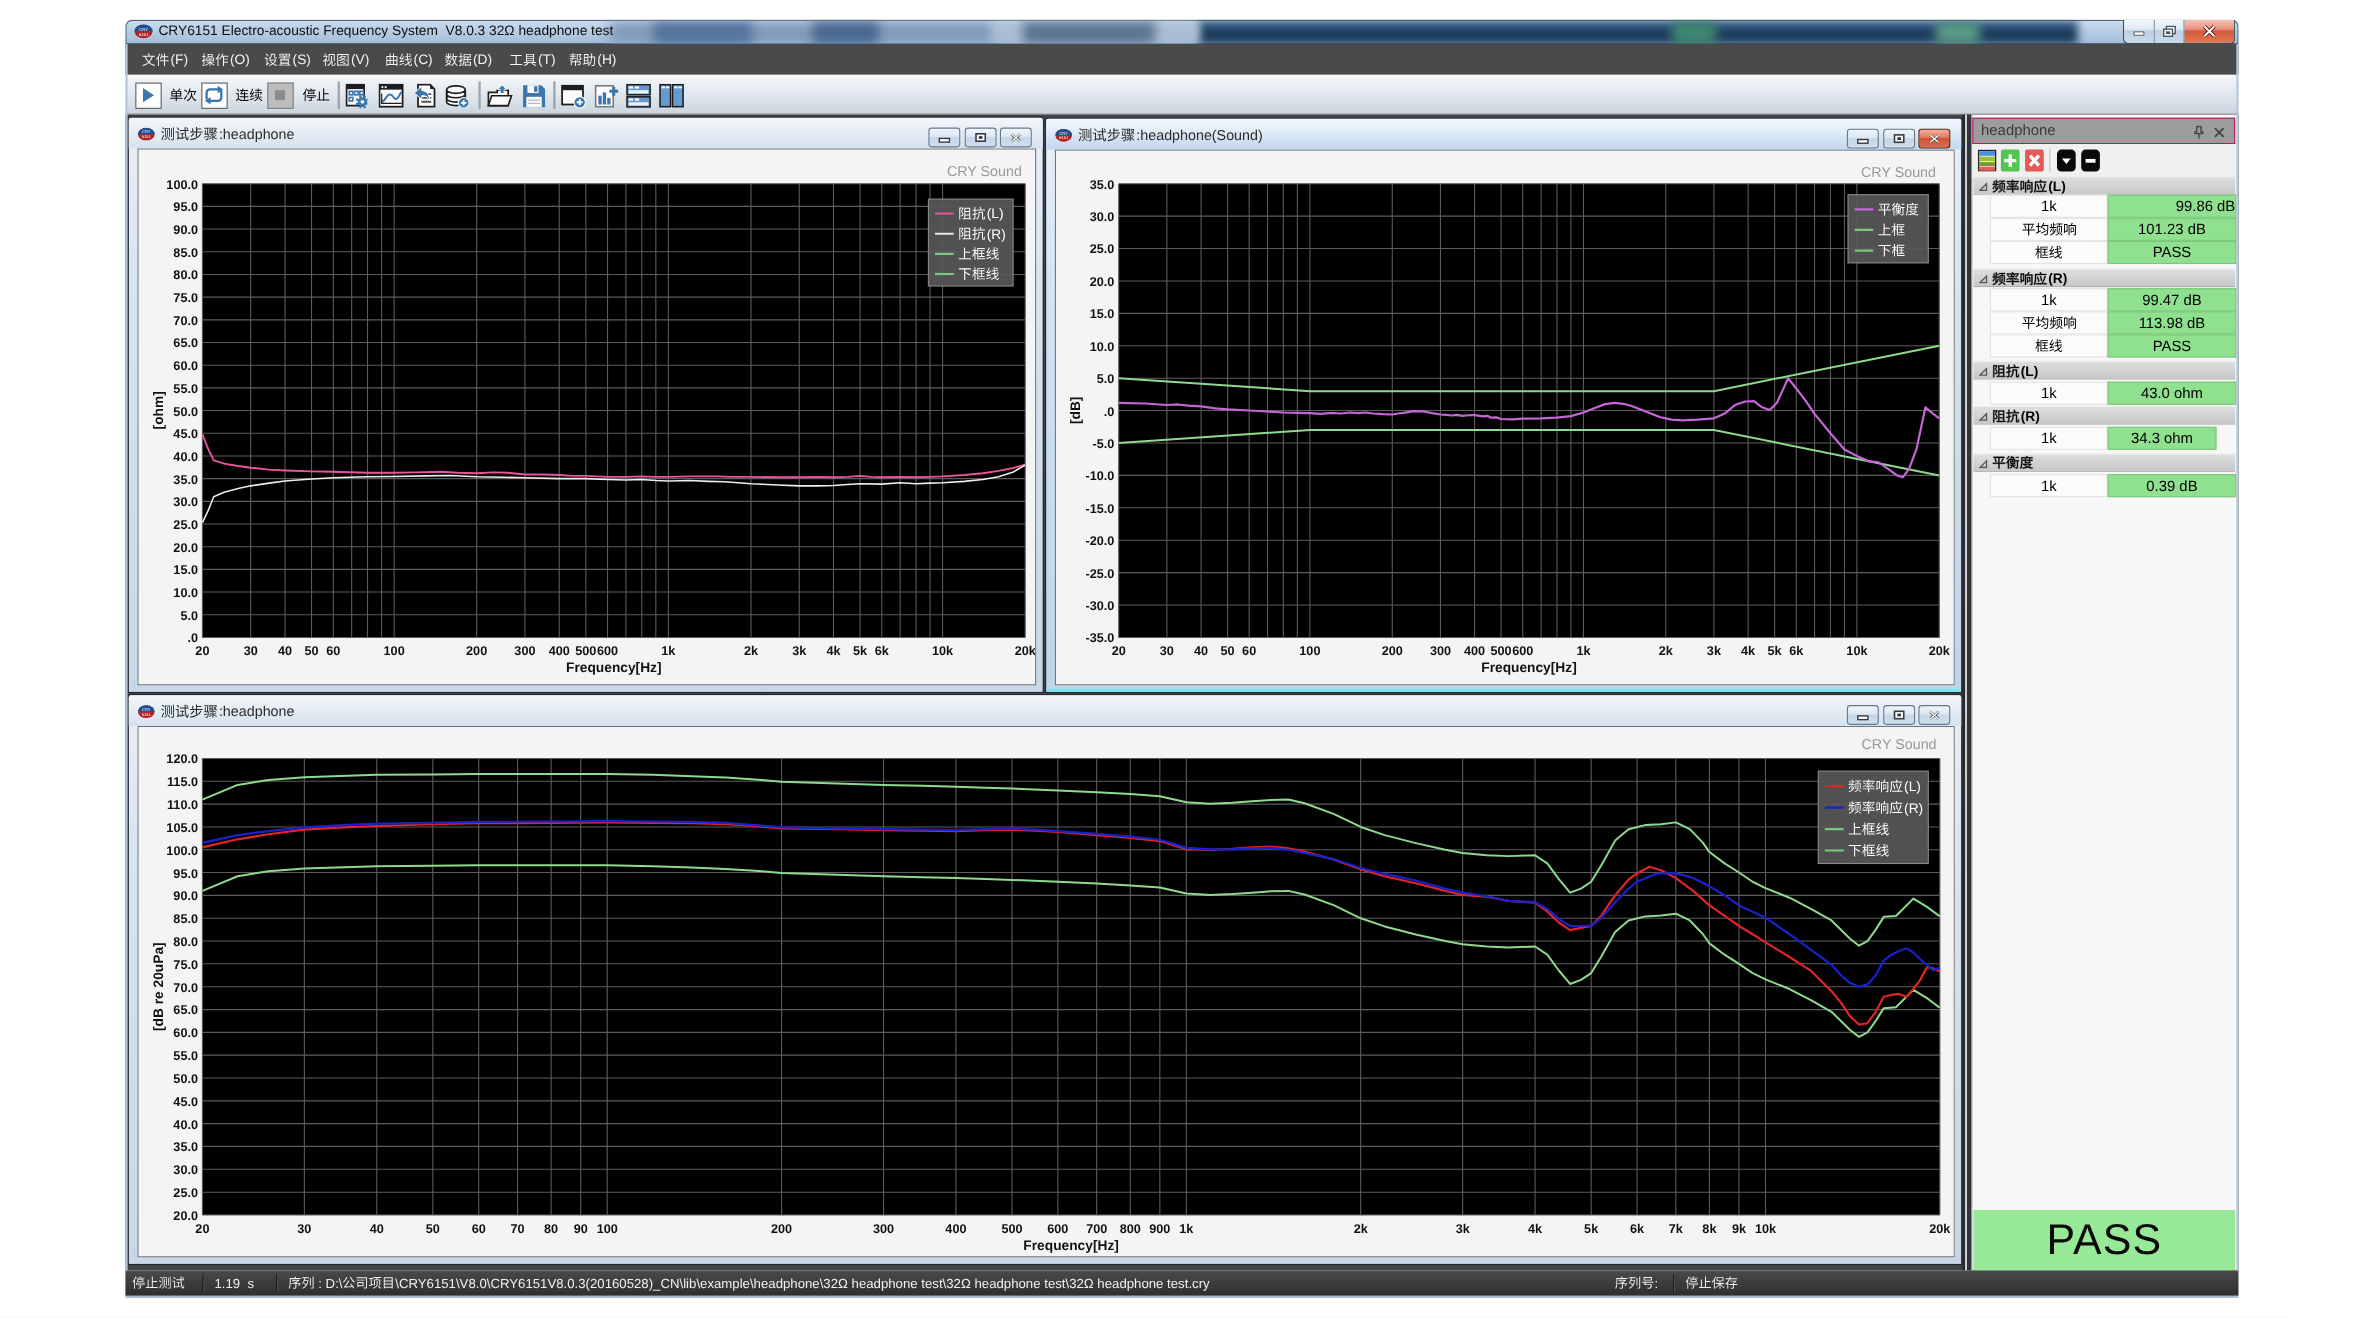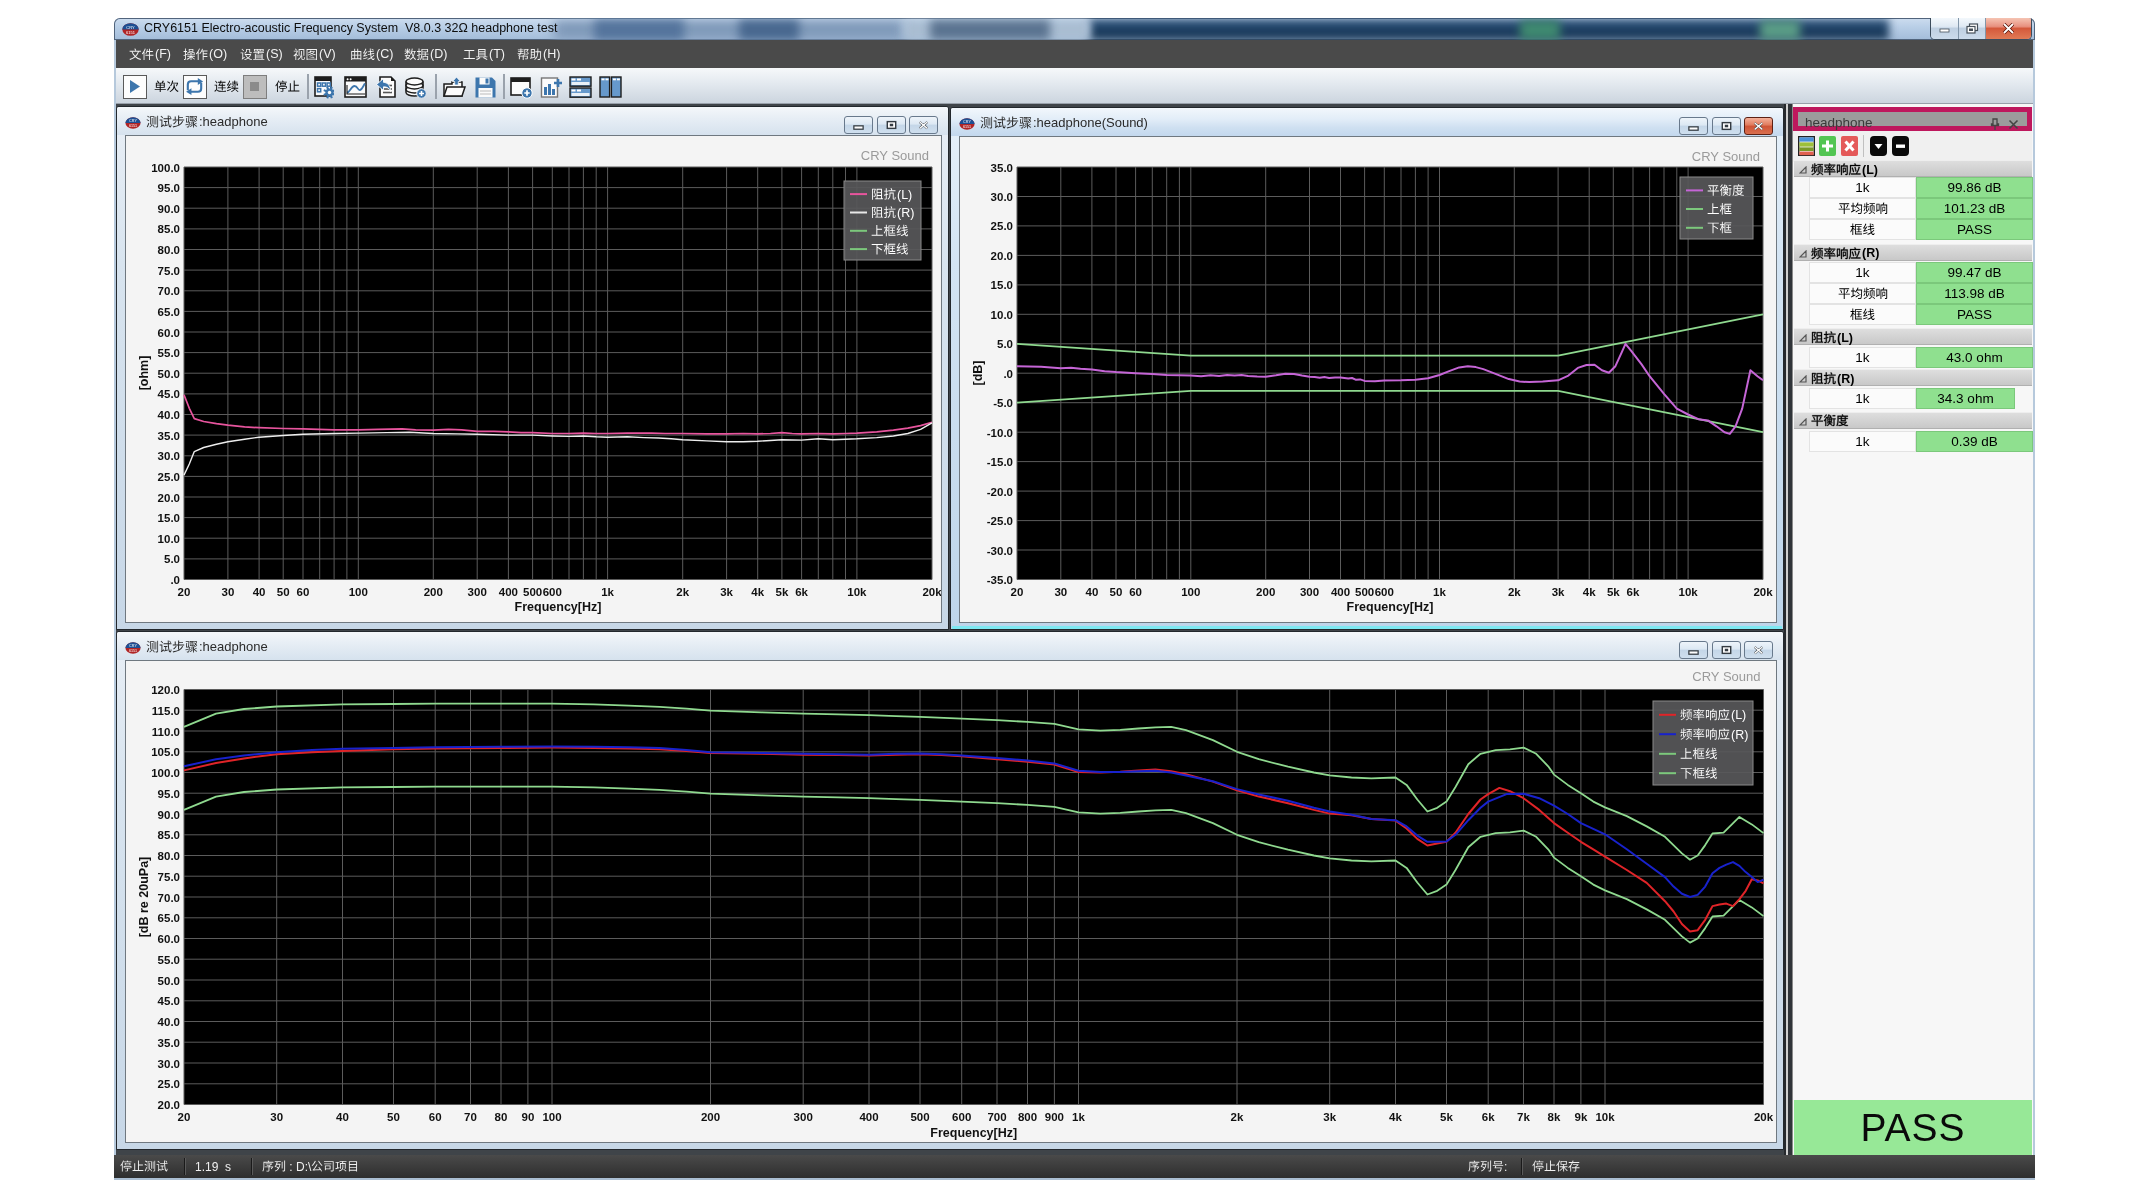--- a/index.html
+++ b/index.html
@@ -655,21 +655,21 @@
             <line x1="1533" y1="112.2" x2="1550" y2="112.2" stroke="#7cc87c" stroke-width="2"></line>
             <g transform="translate(1554,116.75) scale(0.0125)" fill="#fff">
               <use href="#g4e0b" x="0"></use>
               <use href="#g6846" x="1000"></use>
               <use href="#g7ebf" x="2000"></use>
             </g>
           </svg></div>
       </div>
       <div id="splitter"></div>
       <div style="position:absolute;left:1678px;top:0;width:241px;bottom:0;background:#f7f7f7;border-left:1px solid #8a8a8a">
-        <div style="position:absolute;left:0;top:3px;right:2px;height:24px;background:#9c9c9c;border:5px solid #be185d;box-sizing:border-box">
+        <div style="position:absolute;left:0;top:3px;right:2px;height:24px;background:#9c9c9c;border:1px solid #be185d;box-sizing:border-box">
           <span style="position:absolute;left:7px;top:3px;font:13.5px 'Liberation Sans';color:#3a3a3a">headphone</span>
           <svg style="position:absolute;right:26px;top:6px" width="12" height="13" viewBox="0 0 12 13">
             <path d="M4 1 H8 V6 H9.5 V7.5 H2.5 V6 H4 Z M6 7.5 V12" stroke="#444" stroke-width="1.3" fill="none"></path>
           </svg>
           <svg style="position:absolute;right:8px;top:7px" width="11" height="11" viewBox="0 0 11 11">
             <path d="M1.5 1.5 L9.5 9.5 M9.5 1.5 L1.5 9.5" stroke="#444" stroke-width="1.6"></path>
           </svg>
         </div>
         <div style="position:absolute;left:0;top:27px;right:2px;height:31px;background:#f0f0f0">
           <svg style="position:absolute;left:5px;top:5px" width="17" height="20" viewBox="0 0 17 20">
@@ -705,21 +705,21 @@
                 <use href="#g54cd" x="2000"></use>
                 <use href="#g5e94" x="3000"></use>
               </g>
             </svg>
             <span class="gb">(L)</span>
           </div>
         </div>
         <div style="position:absolute;left:16px;top:73px;width:107px;height:21px;background:#fbfbfb;border:1px solid #e3e3e3;box-sizing:border-box;display:flex;align-items:center;justify-content:center">
           <span class="lat">1k</span>
         </div>
-        <div style="position:absolute;left:123px;top:73px;width:117px;height:21px;background:#8fe08f;border:1px solid #7bc87b;box-sizing:border-box;display:flex;align-items:center;justify-content:center">
+        <div style="position:absolute;left:123px;top:73px;width:117px;height:21px;background:#8fe08f;border:1px solid #7bc87b;box-sizing:border-box;display:flex;align-items:center;justify-content:flex-end">
           <span class="lat">99.86 dB</span>
         </div>
         <div style="position:absolute;left:16px;top:94px;width:107px;height:21px;background:#fbfbfb;border:1px solid #e3e3e3;box-sizing:border-box;display:flex;align-items:center;justify-content:center">
           <svg class="k" width="50" height="13" viewBox="0 0 50 13">
             <g transform="scale(0.0125) translate(0,880)" fill="#000">
               <use href="#g5e73" x="0"></use>
               <use href="#g5747" x="1000"></use>
               <use href="#g9891" x="2000"></use>
               <use href="#g54cd" x="3000"></use>
             </g>
@@ -874,20 +874,21 @@
         </svg>
         <span class="lat2">&nbsp;: D:\</span>
         <svg class="k" width="48" height="13" viewBox="0 0 48 13">
           <g transform="scale(0.0120) translate(0,880)" fill="#f0f0f0">
             <use href="#g516c" x="0"></use>
             <use href="#g53f8" x="1000"></use>
             <use href="#g9879" x="2000"></use>
             <use href="#g76ee" x="3000"></use>
           </g>
         </svg>
+        <span class="lat2">\CRY6151\V8.0\CRY6151V8.0.3(20160528)_CN\lib\example\headphone\32Ω headphone test\32Ω headphone test\32Ω headphone test.cry</span>
       </div>
       <div class="st" style="left:1354px">
         <svg class="k" width="36" height="13" viewBox="0 0 36 13">
           <g transform="scale(0.0120) translate(0,880)" fill="#f0f0f0">
             <use href="#g5e8f" x="0"></use>
             <use href="#g5217" x="1000"></use>
             <use href="#g53f7" x="2000"></use>
           </g>
         </svg>
         <span class="lat2">:</span>

